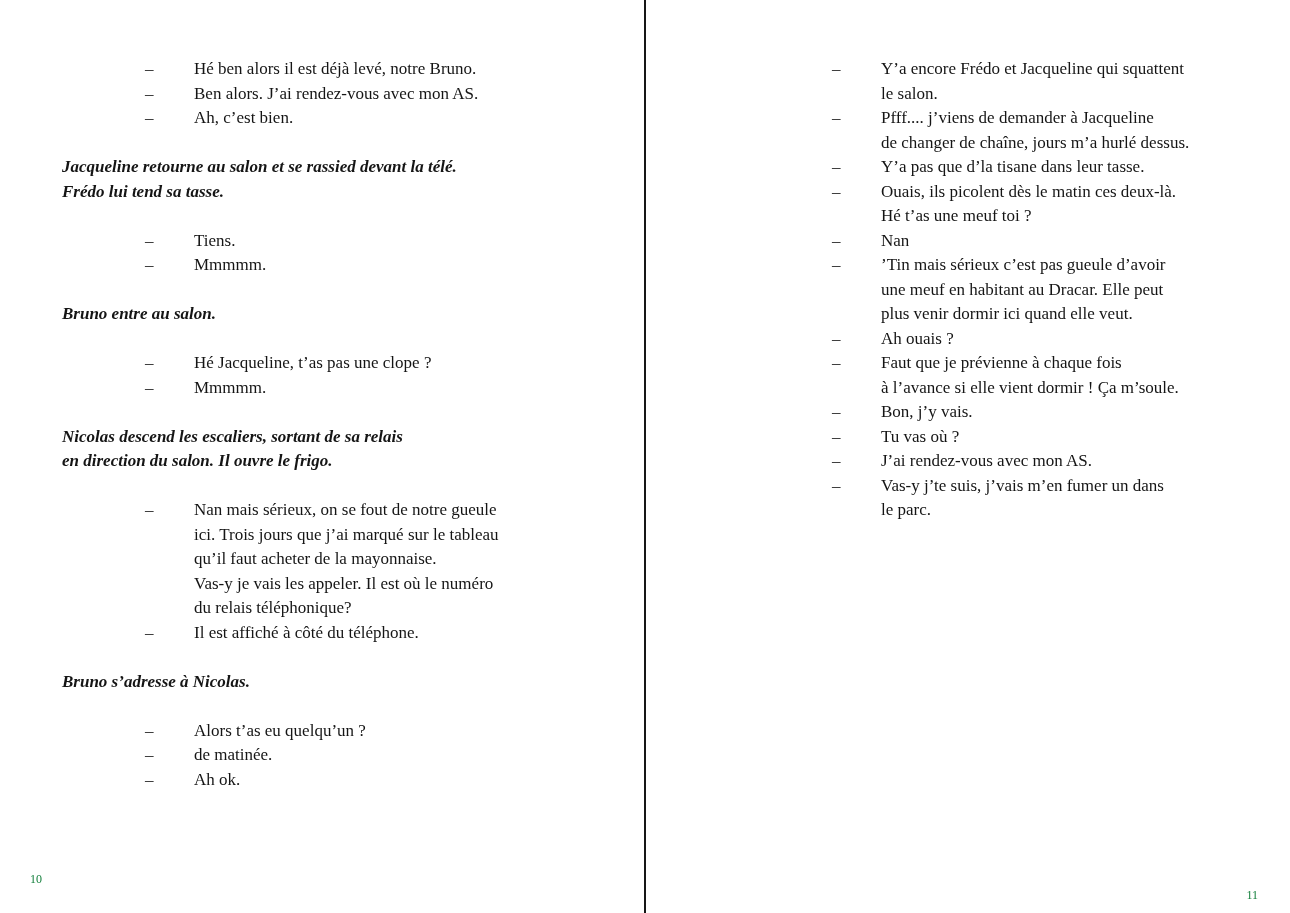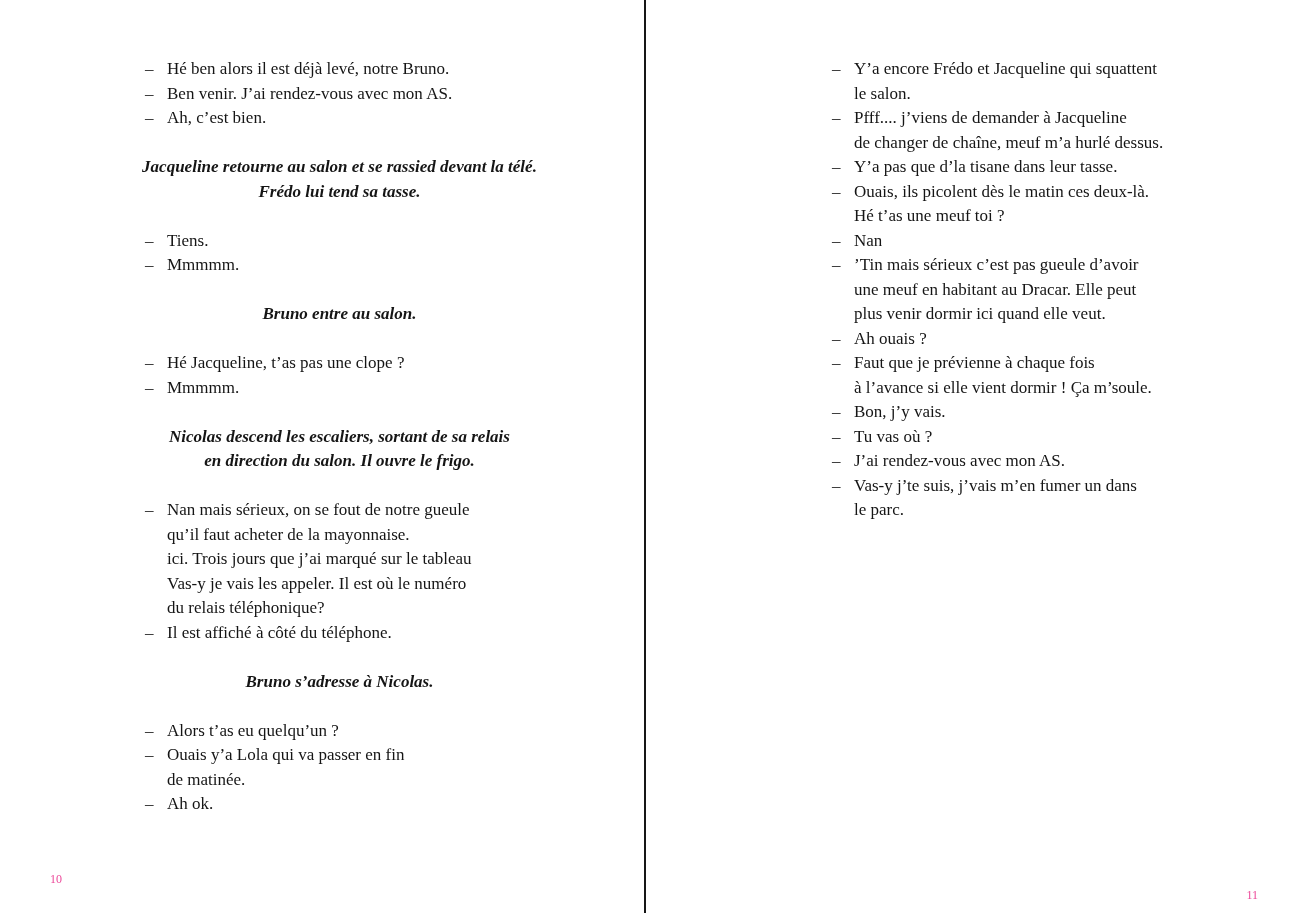--- a/index.html
+++ b/index.html
@@ -39,59 +39,57 @@
   }
   .page-left .content { padding: 57px 28px 0 62px; }
   .page-right .content { padding: 57px 18px 0 187px; }
 
   .direction, .dialogue { margin-bottom: 24.5px; }
   .content > :last-child { margin-bottom: 0; }
 
   .direction {
     font-style: italic;
     font-weight: bold;
-    text-align: center;
   }
   .page-left .dialogue { margin-left: 83px; }
   .page-right .dialogue { margin-left: 0; }
 
   .dialogue-item { display: flex; }
   .dash {
     flex: 0 0 22px;
     width: 22px;
   }
-  .dialogue-text { flex: 1; }
+  .dialogue-text { flex: 1; margin-left: 27px; }
   .text-line { white-space: nowrap; }
 
   .page-number {
     position: absolute;
     font-size: 12px;
-    color: #ec4899;
-    margin-left: 20px;
+    color: #15803d;
   }
   .pn-left { left: 30px; bottom: 26px; }
   .pn-right { right: 32px; bottom: 10px; }
 </style>
 </head>
 <body>
 
 <div class="spread">
   <div class="page page-left">
     <div class="content">
         <div class="dialogue">
           <div class="dialogue-item">
             <span class="dash">–</span>
             <div class="dialogue-text">
               <div class="text-line">Hé ben alors il est déjà levé, notre Bruno.</div>
             </div>
           </div>
           <div class="dialogue-item">
             <span class="dash">–</span>
             <div class="dialogue-text">
-              <div class="text-line">Ben venir. J’ai rendez-vous avec mon AS.</div>
+              <div class="text-line">Ben alors. J’ai rendez-vous avec mon AS.</div>
             </div>
           </div>
           <div class="dialogue-item">
             <span class="dash">–</span>
             <div class="dialogue-text">
               <div class="text-line">Ah, c’est bien.</div>
             </div>
           </div>
         </div>
         <div class="direction">
@@ -131,22 +129,22 @@
         </div>
         <div class="direction">
           <div class="text-line">Nicolas descend les escaliers, sortant de sa relais</div>
           <div class="text-line">en direction du salon. Il ouvre le frigo.</div>
         </div>
         <div class="dialogue">
           <div class="dialogue-item">
             <span class="dash">–</span>
             <div class="dialogue-text">
               <div class="text-line">Nan mais sérieux, on se fout de notre gueule</div>
+              <div class="text-line">ici. Trois jours que j’ai marqué sur le tableau</div>
               <div class="text-line">qu’il faut acheter de la mayonnaise.</div>
-              <div class="text-line">ici. Trois jours que j’ai marqué sur le tableau</div>
               <div class="text-line">Vas-y je vais les appeler. Il est où le numéro</div>
               <div class="text-line">du relais téléphonique?</div>
             </div>
           </div>
           <div class="dialogue-item">
             <span class="dash">–</span>
             <div class="dialogue-text">
               <div class="text-line">Il est affiché à côté du téléphone.</div>
             </div>
           </div>
@@ -157,21 +155,20 @@
         <div class="dialogue">
           <div class="dialogue-item">
             <span class="dash">–</span>
             <div class="dialogue-text">
               <div class="text-line">Alors t’as eu quelqu’un ?</div>
             </div>
           </div>
           <div class="dialogue-item">
             <span class="dash">–</span>
             <div class="dialogue-text">
-              <div class="text-line">Ouais y’a Lola qui va passer en fin</div>
               <div class="text-line">de matinée.</div>
             </div>
           </div>
           <div class="dialogue-item">
             <span class="dash">–</span>
             <div class="dialogue-text">
               <div class="text-line">Ah ok.</div>
             </div>
           </div>
         </div>
@@ -185,21 +182,21 @@
             <span class="dash">–</span>
             <div class="dialogue-text">
               <div class="text-line">Y’a encore Frédo et Jacqueline qui squattent</div>
               <div class="text-line">le salon.</div>
             </div>
           </div>
           <div class="dialogue-item">
             <span class="dash">–</span>
             <div class="dialogue-text">
               <div class="text-line">Pfff.... j’viens de demander à Jacqueline</div>
-              <div class="text-line">de changer de chaîne, meuf m’a hurlé dessus.</div>
+              <div class="text-line">de changer de chaîne, jours m’a hurlé dessus.</div>
             </div>
           </div>
           <div class="dialogue-item">
             <span class="dash">–</span>
             <div class="dialogue-text">
               <div class="text-line">Y’a pas que d’la tisane dans leur tasse.</div>
             </div>
           </div>
           <div class="dialogue-item">
             <span class="dash">–</span>

